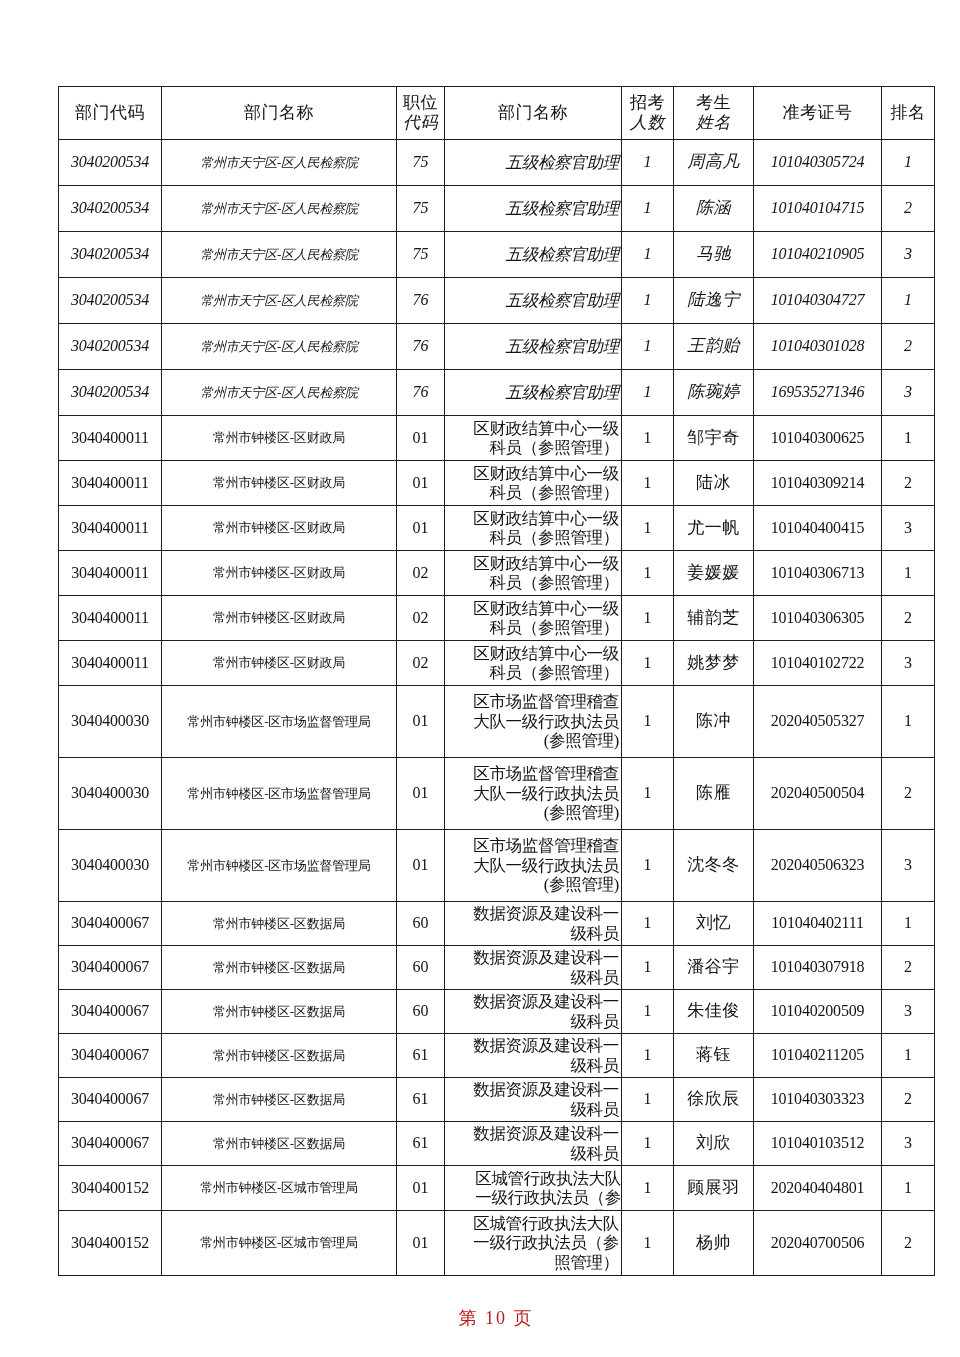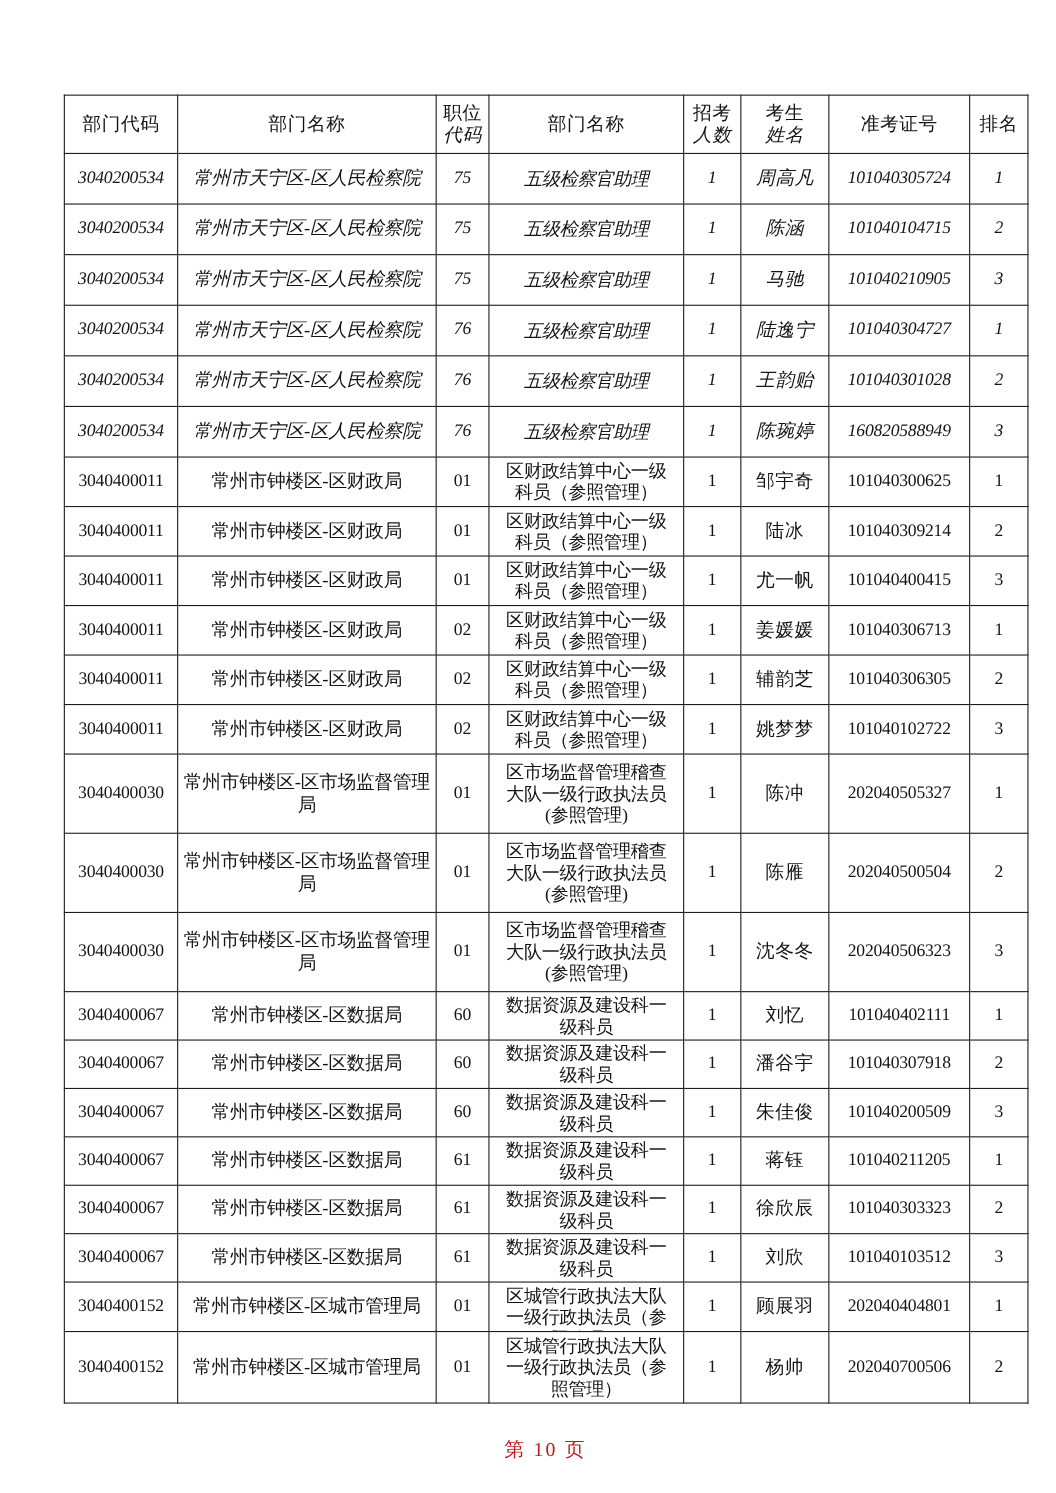--- a/index.html
+++ b/index.html
@@ -56,36 +56,36 @@
   col.c-dept-code  { width: 103px; }
   col.c-dept-name  { width: 235px; }
   col.c-pos-code   { width: 48px;  }
   col.c-pos-name   { width: 177px; }
   col.c-num        { width: 52px;  }
   col.c-cand       { width: 80px;  }
   col.c-exam       { width: 128px; }
   col.c-rank       { width: 53px;  }
 
   td.dept-code { font-size: 16px; letter-spacing: -0.2px; }
-  td.dept-name { font-size: 17px; letter-spacing: -0.2px; }
+  td.dept-name { font-size: 13px; letter-spacing: -0.2px; }
   td.pos-code  { font-size: 16px; }
   td.pos-name  { font-size: 16.5px; letter-spacing: -0.3px; }
   td.num       { font-size: 16px; }
   td.cand      { font-size: 17px; letter-spacing: 0.5px; }
   td.exam      { font-size: 16px; letter-spacing: -0.2px; }
   td.rank      { font-size: 16px; }
 
   tr.r-h1 td { height: 45px; font-style: italic; }
   tr.r-h2 td { height: 44px; margin-top: 23px; }
   tr.r-h3 td { height: 71px; }
   tr.r-h4 td { height: 43px; }
   tr.r-h5 td { height: 44px; }
   tr.r-h6 td { height: 64px; }
 
-  td.pos-name .ln { display: block; }
+  td.pos-name .ln { display: block; text-align: right; }
   td.clip-pos { position: relative; }
   td.clip-pos .inner {
     position: absolute;
     left: 0; right: 0;
     top: 3px;
     text-align: center;
   }
 
   #footer {
     position: absolute;
@@ -209,21 +209,21 @@
           </tr>
           <tr class="r-h1">
             <td class="dept-code">3040200534</td>
             <td class="dept-name">常州市天宁区-区人民检察院</td>
             <td class="pos-code">76</td>
             <td class="pos-name">
               <span class="ln">五级检察官助理</span>
             </td>
             <td class="num">1</td>
             <td class="cand">陈琬婷</td>
-            <td class="exam">160820588949</td>
+            <td class="exam">169535271346</td>
             <td class="rank">3</td>
           </tr>
           <tr class="r-h2">
             <td class="dept-code">3040400011</td>
             <td class="dept-name">常州市钟楼区-区财政局</td>
             <td class="pos-code">01</td>
             <td class="pos-name">
               <span class="ln">区财政结算中心一级</span>
               <span class="ln">科员（参照管理）</span>
             </td>

